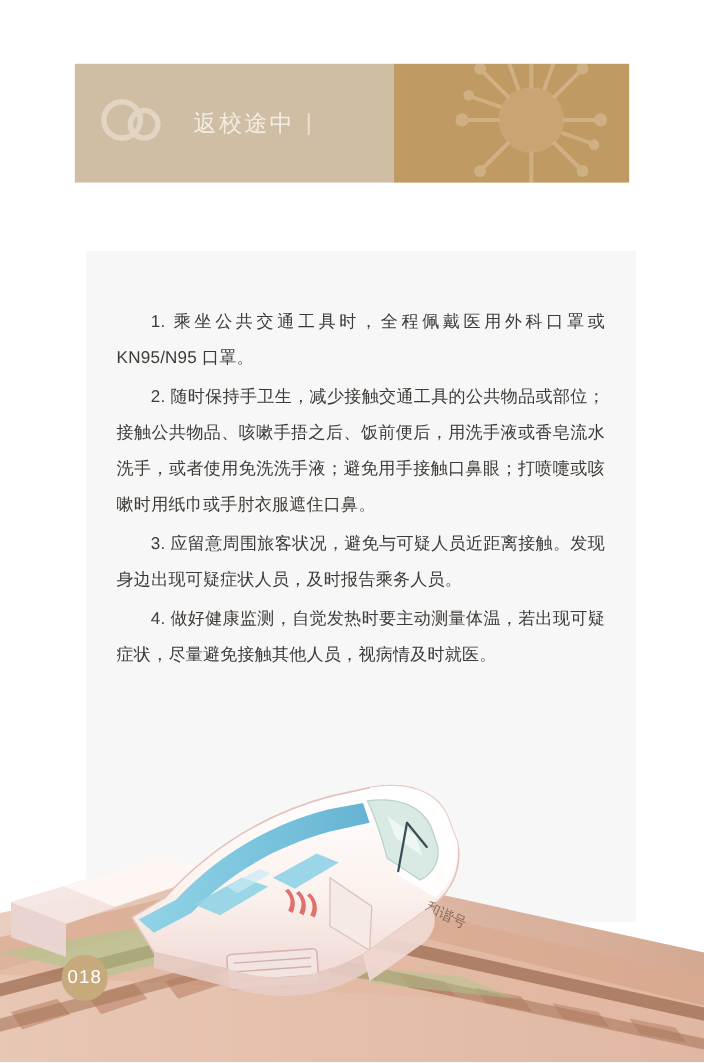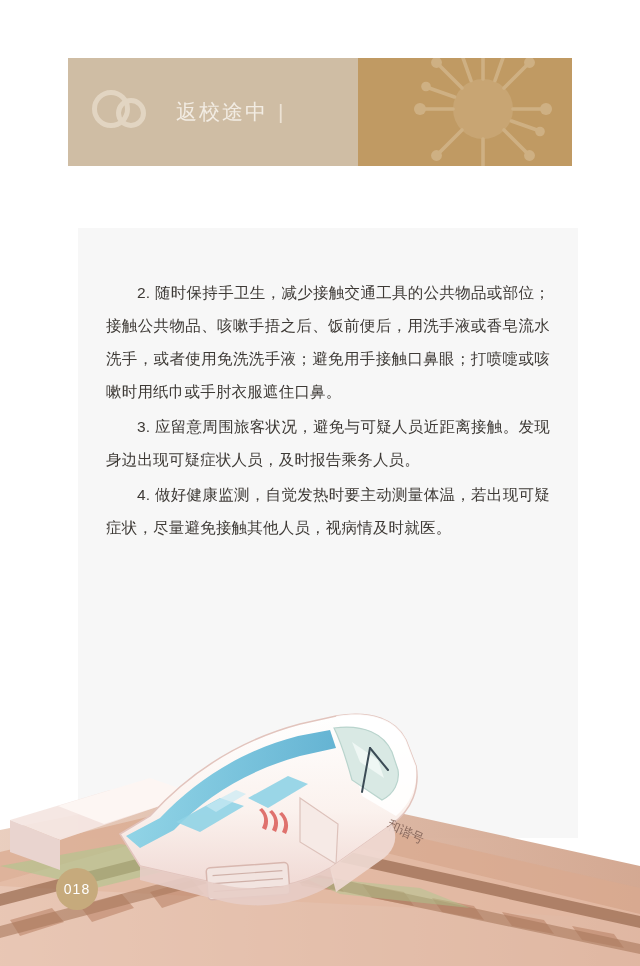--- a/index.html
+++ b/index.html
@@ -133,21 +133,21 @@
   
   .page-number {
     position: absolute;
     left: 56px;
     top: 868px;
     width: 42px;
     height: 42px;
     border-radius: 50%;
     background: #c6aa7c;
     color: #ffffff;
-    font-size: 14px;
+    font-size: 17px;
     letter-spacing: 1px;
     display: flex;
     align-items: center;
     justify-content: center;
   }
 </style>
 </head>
 <body>
 
 <div class="page">
@@ -191,20 +191,21 @@
             <circle cx="12" cy="35" r="3.2" fill="#ead9bf" stroke="none"></circle>
           <line x1="69" y1="58" x2="86" y2="64"></line>
             <circle cx="88" cy="65" r="3.2" fill="#ead9bf" stroke="none"></circle>
         </g>
       </svg>
     </div>
   </div>
 
   <div class="content-card">
     <div class="body-text">
+      <p>1. 乘坐公共交通工具时，全程佩戴医用外科口罩或 KN95/N95 口罩。</p>
       <p>2. 随时保持手卫生，减少接触交通工具的公共物品或部位；接触公共物品、咳嗽手捂之后、饭前便后，用洗手液或香皂流水洗手，或者使用免洗洗手液；避免用手接触口鼻眼；打喷嚏或咳嗽时用纸巾或手肘衣服遮住口鼻。</p>
       <p>3. 应留意周围旅客状况，避免与可疑人员近距离接触。发现身边出现可疑症状人员，及时报告乘务人员。</p>
       <p>4. 做好健康监测，自觉发热时要主动测量体温，若出现可疑症状，尽量避免接触其他人员，视病情及时就医。</p>
     </div>
   </div>
 
   <div class="illustration">
     <svg width="640" height="346" viewBox="0 0 640 346">
       <defs>
         <linearGradient id="bodyGrad" x1="0" y1="0" x2="0" y2="1">

